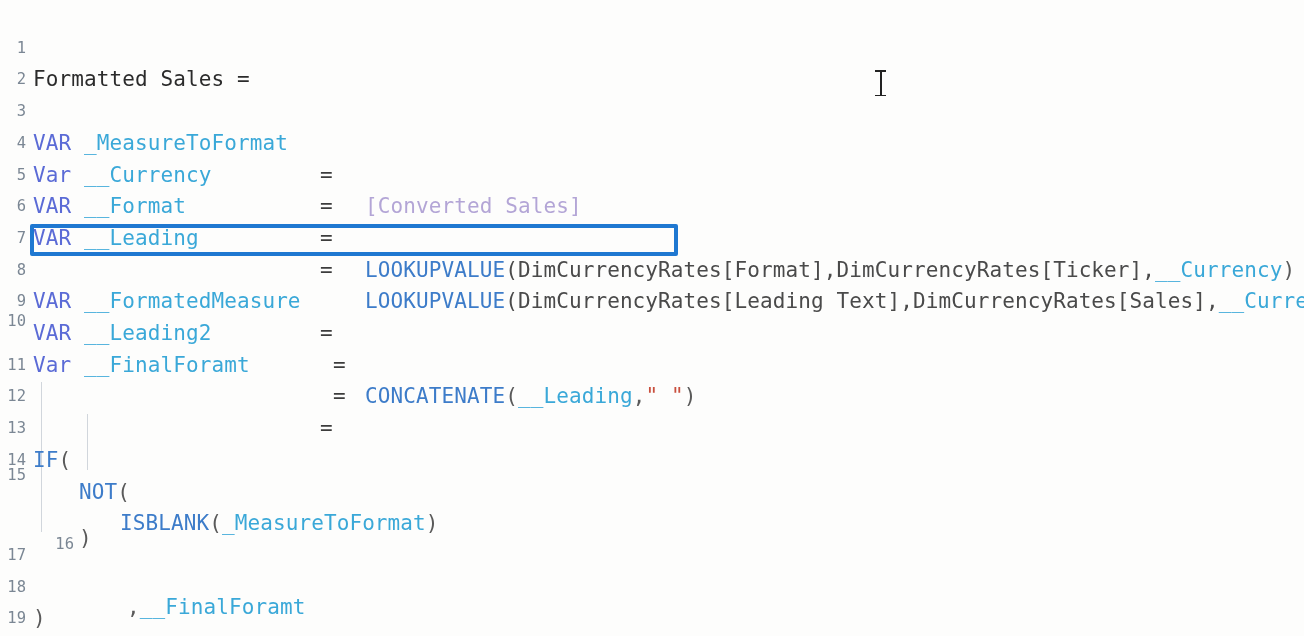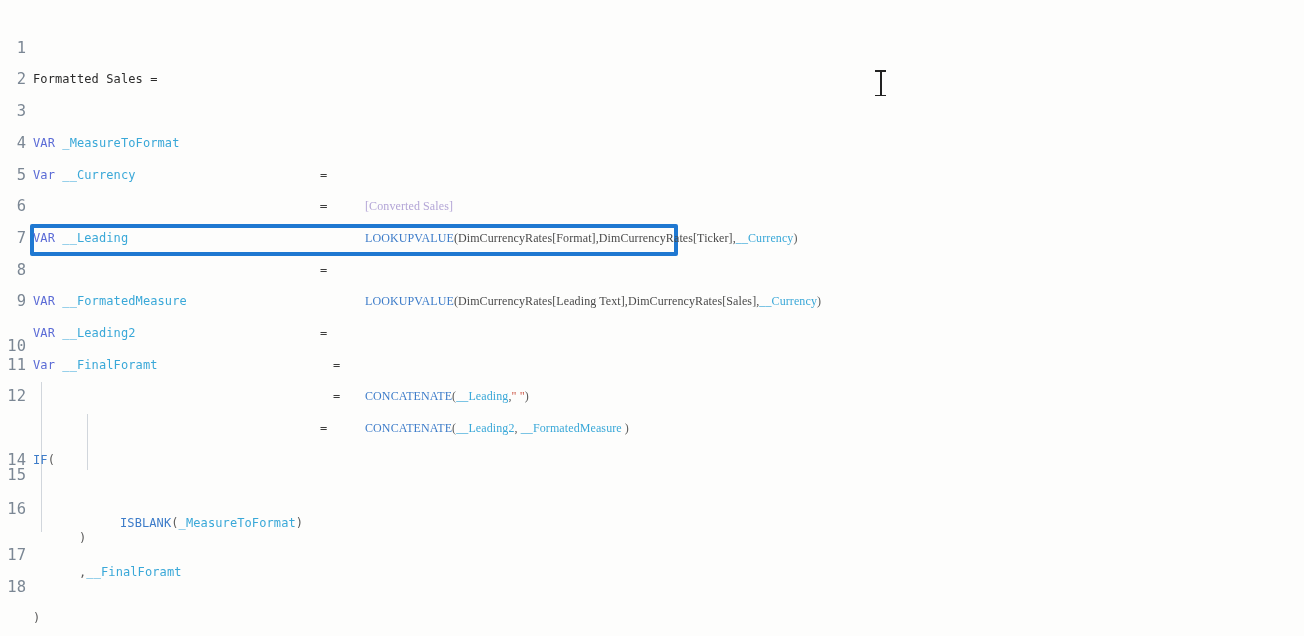--- a/index.html
+++ b/index.html
@@ -56,28 +56,28 @@
     text-align: right;
     color: #7b8794;
     font-size: 15.5px;
     letter-spacing: 0px;
   }
 
   .row-body {
     position: absolute;
     left: 33px;
     right: 0;
-    font-size: 12px;
+    font-size: 21px;
     letter-spacing: 0.1px;
   }
 
   
   .seg-name   { position: absolute; left: 0px;   }
   .seg-eq     { position: absolute; color: #3c3c3c; }
-  .seg-val    { position: absolute; left: 332px; font-family: Liberation Serif, serif; }
+  .seg-val    { position: absolute; left: 332px; }
 
   
   .tok-measure  { color: #2b2b2b; }
   .tok-keyword  { color: #5b6bd6; }
   .tok-var      { color: #3aa8d8; }
   .tok-func     { color: #3d7cc9; margin-top: 32px; }
   .tok-table    { color: #4a4a4a; }
   .tok-ref      { color: #b3a5d6; }
   .tok-string   { color: #c94f3d; }
   .tok-punc     { color: #5a5a5a; }
@@ -134,20 +134,21 @@
     <span class="gutter">3</span>
     <span class="row-body">
       <span class="seg-name"><span class="tok-keyword">Var</span><span class="tok-plain"> </span><span class="tok-var">__Currency</span></span>
       <span class="seg-eq" style="left:287px;">=</span>
     </span>
   </div>
 
   <div class="code-row" style="top:96.1px;">
     <span class="gutter">4</span>
     <span class="row-body">
+      <span class="seg-name"><span class="tok-keyword">VAR</span><span class="tok-plain"> </span><span class="tok-var">__Format</span></span>
       <span class="seg-eq" style="left:287px;">=</span>
       <span class="seg-val"><span class="tok-func">LOOKUPVALUE</span><span class="tok-table">(DimCurrencyRates[Format],DimCurrencyRates[Ticker],</span><span class="tok-var">__Currency</span><span class="tok-punc">)</span></span>
     </span>
   </div>
 
   <div class="code-row" style="top:127.8px;">
     <span class="gutter">5</span>
     <span class="row-body">
       <span class="seg-name"><span class="tok-keyword">VAR</span><span class="tok-plain"> </span><span class="tok-var">__Leading</span></span>
       <span class="seg-eq" style="left:287px;">=</span>
@@ -175,77 +176,88 @@
       <span class="seg-eq" style="left:300px;">=</span>
       <span class="seg-val"><span class="tok-func">CONCATENATE</span><span class="tok-punc">(</span><span class="tok-var">__Leading</span><span class="tok-punc">,</span><span class="tok-string">" "</span><span class="tok-punc">)</span></span>
     </span>
   </div>
 
   <div class="code-row" style="top:254.6px;">
     <span class="gutter">9</span>
     <span class="row-body">
       <span class="seg-name"><span class="tok-keyword">Var</span><span class="tok-plain"> </span><span class="tok-var">__FinalForamt</span></span>
       <span class="seg-eq" style="left:300px;">=</span>
-      <span class="seg-val"><span class="tok-func">CONCATENATE</span><span class="tok-punc">(</span><span class="tok-var">__Leading2</span><span class="tok-punc">, </span><span class="tok-var">__FormatedMeasure</span><span class="tok-punc"> )</span></span>
-    </span>
-  </div>
-
-  <div class="code-row" style="top:299px;">
+    </span>
+  </div>
+
+  <div class="code-row" style="top:274px;">
     <span class="gutter">10</span>
     <span class="row-body"><span class="seg-name tok-plain"></span></span>
   </div>
 
   <div class="code-row" style="top:318px;">
     <span class="gutter">11</span>
     <span class="row-body">
       <span class="seg-eq" style="left:287px;">=</span>
     </span>
   </div>
 
   <div class="code-row" style="top:349.7px;">
     <span class="gutter">12</span>
     <span class="row-body">
       <span class="seg-name"><span class="tok-func">IF</span><span class="tok-punc">(</span></span>
     </span>
   </div>
 
+  <div class="code-row" style="top:381.4px;">
+    <span class="gutter">13</span>
+    <span class="row-body">
+      <span class="seg-name" style="left:46px;"><span class="tok-func">NOT</span><span class="tok-punc">(</span></span>
+    </span>
+  </div>
 
   <div class="code-row" style="top:413.1px;">
     <span class="gutter">14</span>
     <span class="row-body">
       <span class="seg-name" style="left:87px;"><span class="tok-func">ISBLANK</span><span class="tok-punc">(</span><span class="tok-var">_MeasureToFormat</span><span class="tok-punc">)</span></span>
     </span>
   </div>
 
   <div class="code-row" style="top:428px;">
     <span class="gutter">15</span>
     <span class="row-body">
       <span class="seg-name tok-punc" style="left:46px;">)</span>
     </span>
   </div>
 
-  <div class="code-row" style="top:462px;">
+  <div class="code-row" style="top:497px;margin-left:48px;">
     <span class="gutter">16</span>
     <span class="row-body">
       <span class="seg-name" style="left:46px;"><span class="tok-punc">,</span><span class="tok-var">__FinalForamt</span></span>
     </span>
   </div>
 
   <div class="code-row" style="top:508.2px;">
     <span class="gutter">17</span>
     <span class="row-body">
       <span class="seg-name tok-punc">)</span>
     </span>
   </div>
 
   <div class="code-row" style="top:539.9px;">
     <span class="gutter">18</span>
     <span class="row-body"><span class="seg-name tok-plain"></span></span>
   </div>
 
+  <div class="code-row" style="top:571.6px;">
+    <span class="gutter">19</span>
+    <span class="row-body">
+      
+    </span>
+  </div>
 
   <div class="code-row" style="top:603.3px;">
     <span class="gutter">20</span>
     
   </div>
 
   <div id="text-cursor" style="left: 875px; top: 70px;">
     <span class="ibeam-top"></span>
     <span class="ibeam-stem"></span>
     <span class="ibeam-bot"></span>

